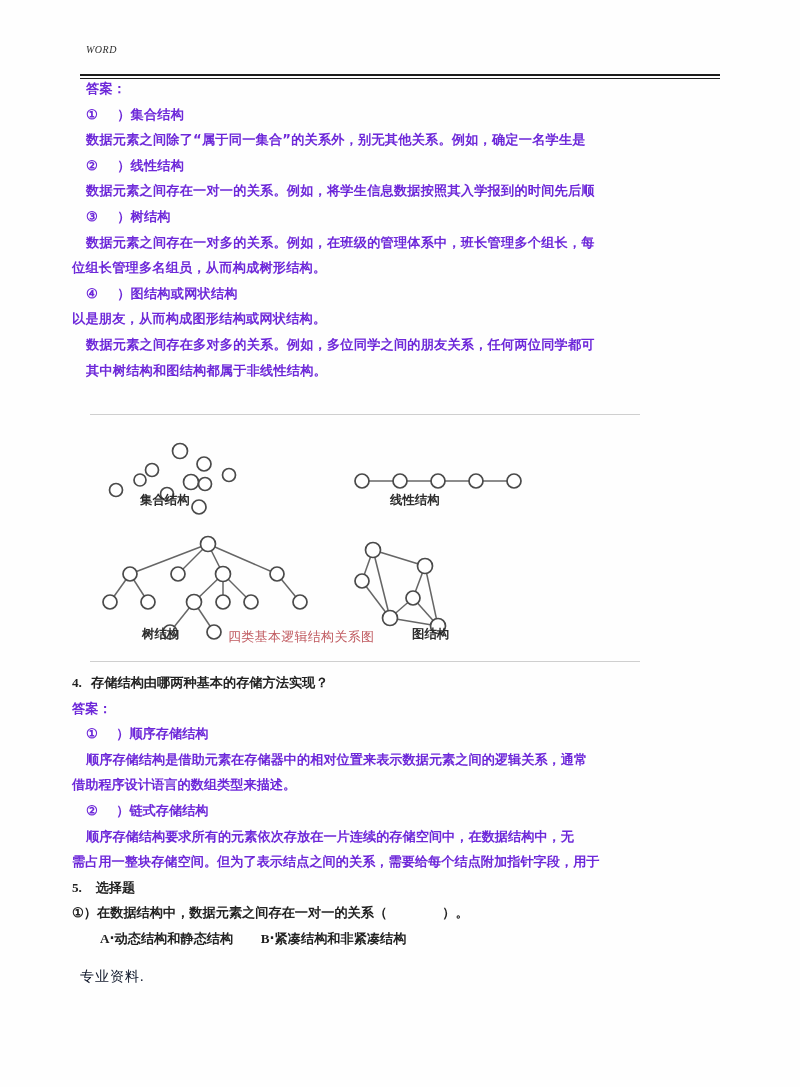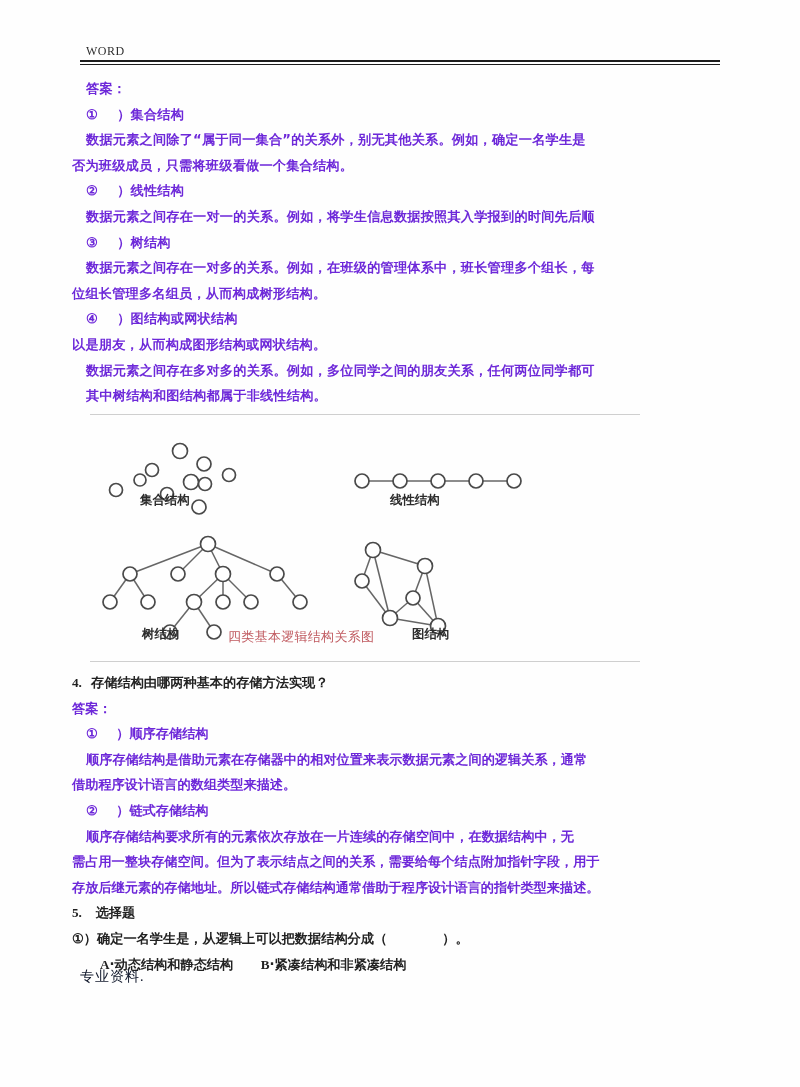--- a/index.html
+++ b/index.html
@@ -23,25 +23,26 @@
 
   
   .header {
     position: absolute;
     left: 80px;
     top: 44px;
     width: 640px;
   }
   .header-title {
     font-family: "Liberation Serif", "DejaVu Serif", serif;
-    font-size: 12px;
+    font-size: 10px;
     color: #2e2e2e;
     letter-spacing: 0.5px;
     padding-left: 6px;
-    padding-bottom: 0;
+    padding-bottom: 18px;
+    font-style: italic;
   }
   .header-rule {
     height: 0;
     border-top: 2.2px solid #1d1d1d;
     border-bottom: 1.2px solid #1d1d1d;
     margin-top: 1px;
     height: 2px;
   }
 
   
@@ -163,21 +164,20 @@
     <div class="header-title">WORD</div>
     <div class="header-rule"></div>
   </div>
 
   <div class="content">
 
     <div class="line indent1 red">答案：</div>
 
     <div class="line indent1 red"><span class="num-label">①</span><span>    </span><span>）</span><span>集合结构</span></div>
     <div class="line indent1 red">数据元素之间除了“属于同一集合”的关系外，别无其他关系。例如，确定一名学生是</div>
-    <div class="line indent0 red">否为班级成员，只需将班级看做一个集合结构。</div>
 
     <div class="line indent1 red"><span class="num-label">②</span><span>    </span><span>）</span><span>线性结构</span></div>
     <div class="line indent1 red">数据元素之间存在一对一的关系。例如，将学生信息数据按照其入学报到的时间先后顺</div>
 
     <div class="line indent1 red"><span class="num-label">③</span><span>    </span><span>）</span><span>树结构</span></div>
     <div class="line indent1 red">数据元素之间存在一对多的关系。例如，在班级的管理体系中，班长管理多个组长，每</div>
     <div class="line indent0 red">位组长管理多名组员，从而构成树形结构。</div>
 
     <div class="line indent1 red"><span class="num-label">④</span><span>    </span><span>）</span><span>图结构或网状结构</span></div>
     <div class="line indent0 red">以是朋友，从而构成图形结构或网状结构。</div>
@@ -289,24 +289,23 @@
 
     <div class="q-line red">答案：</div>
 
     <div class="q-line indent1 red" style="padding-left:14px"><span class="num-label">①</span><span>    </span><span>）</span><span>顺序存储结构</span></div>
     <div class="q-line red" style="padding-left:14px">顺序存储结构是借助元素在存储器中的相对位置来表示数据元素之间的逻辑关系，通常</div>
     <div class="q-line red">借助程序设计语言的数组类型来描述。</div>
 
     <div class="q-line red" style="padding-left:14px"><span class="num-label">②</span><span>    </span><span>）</span><span>链式存储结构</span></div>
     <div class="q-line red" style="padding-left:14px">顺序存储结构要求所有的元素依次存放在一片连续的存储空间中，在数据结构中，无</div>
     <div class="q-line red">需占用一整块存储空间。但为了表示结点之间的关系，需要给每个结点附加指针字段，用于</div>
-    <div class="q-line red">存放后继元素的存储地址。所以链式存储结构通常借助于程序设计语言的指针类型来描述。</div>
 
     <div class="q-line blk"><span class="serif-num">5.</span><span>   </span><span>选择题</span></div>
 
-    <div class="q-line blk"><span class="num-label">①</span><span>）</span><span>确定一名学生是，从逻辑上可以把数据结构分成（            ）。</span></div>
+    <div class="q-line blk"><span class="num-label">①</span><span>）</span><span>在数据结构中，数据元素之间存在一对一的关系（            ）。</span></div>
 
     <div class="q-line blk" style="padding-left:28px"><span class="serif-num">A</span><span>·</span><span>动态结构和静态结构</span><span>      </span><span class="serif-num">B</span><span>·</span><span>紧凑结构和非紧凑结构</span></div>
   </div>
 
   <div class="footer">专业资料.</div>
 
 </div>
 
 </body></html>

